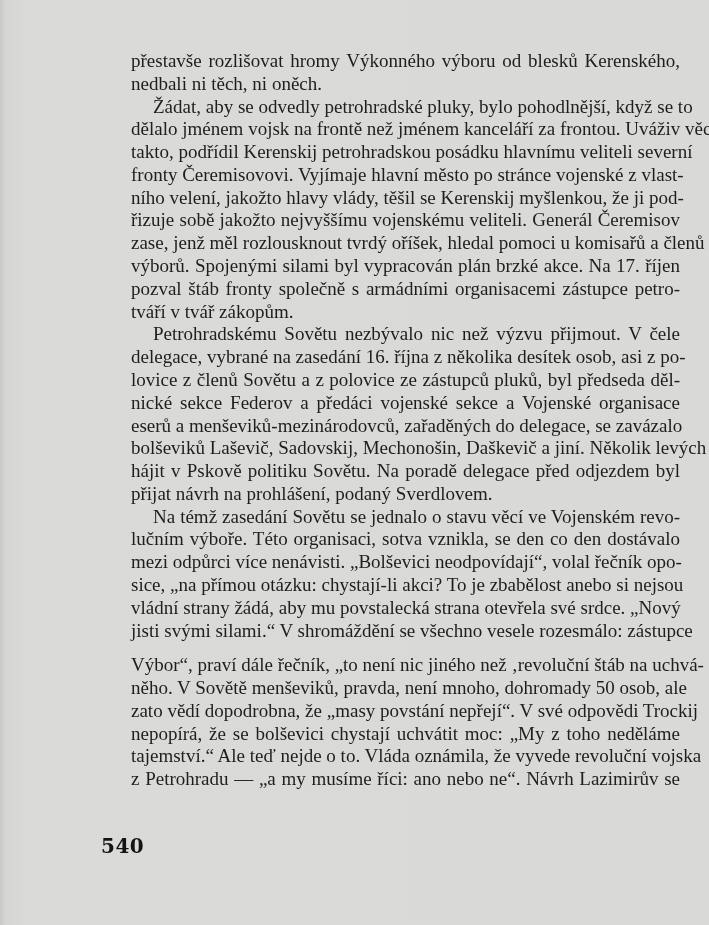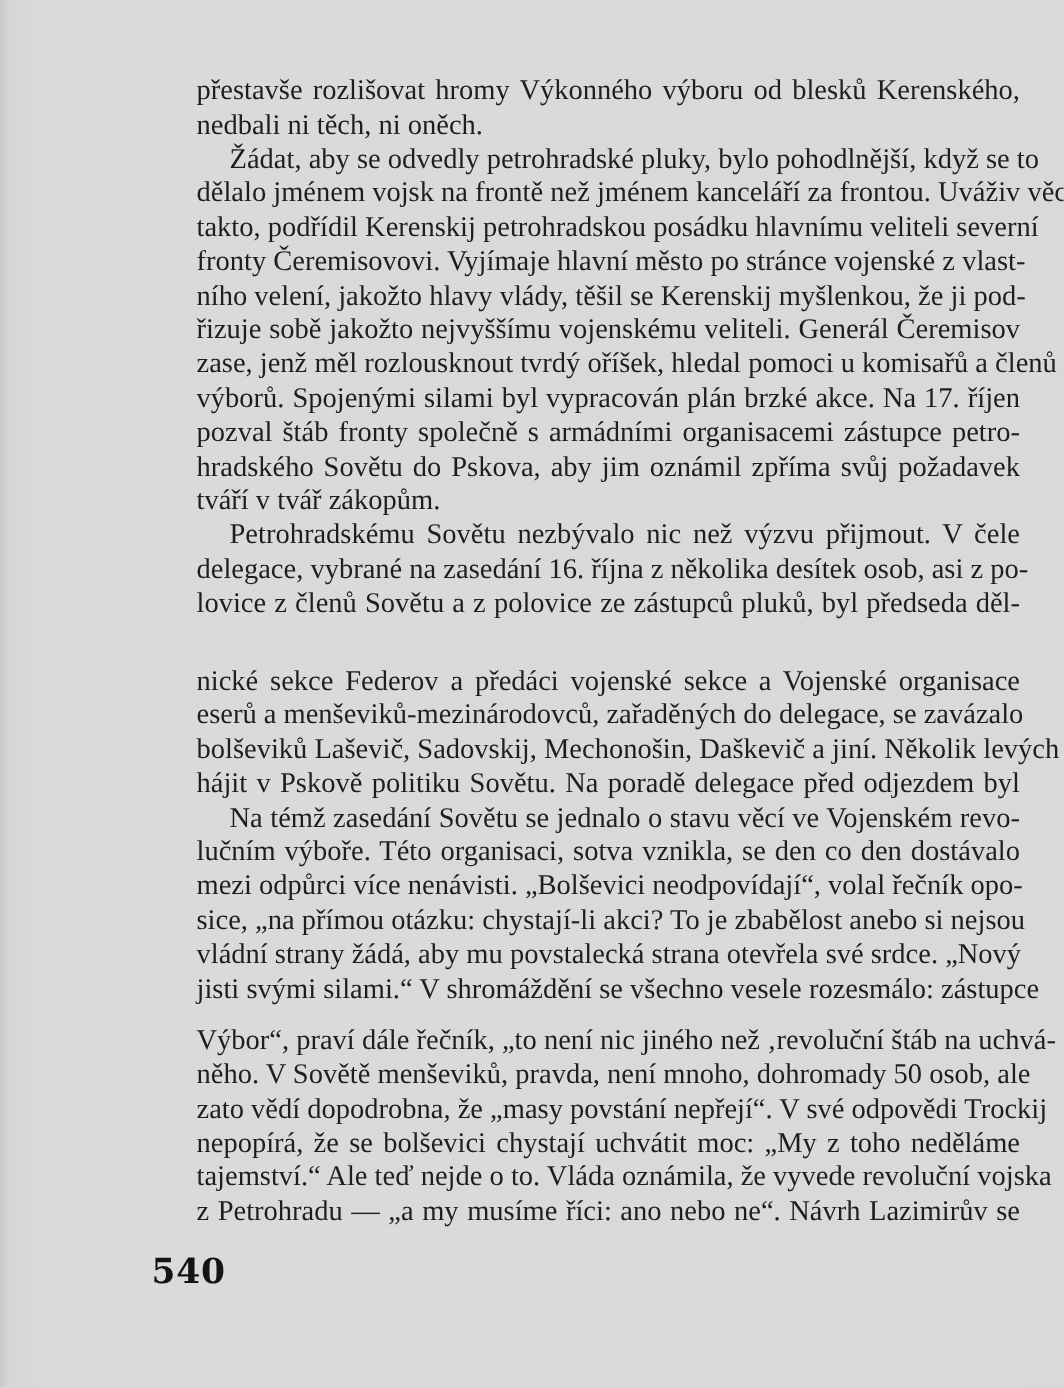--- a/index.html
+++ b/index.html
@@ -41,50 +41,50 @@
   }
   .line.indent {
     padding-left: 22px;
   }
   .page-number {
     position: absolute;
     left: 101px;
     top: 834px;
     font-family: "DejaVu Serif", "Liberation Serif", serif;
     font-weight: bold;
-    font-size: 23px;
+    font-size: 20px;
     color: #141414;
     letter-spacing: 0.5px;
   }
 </style>
 </head>
 <body>
 
 <div class="page">
   <div class="text-block">
     <span class="line" style="height: 22.79px; line-height: 22.79px;">přestavše rozlišovat hromy Výkonného výboru od blesků Kerenského,</span>
     <span class="line last" style="height: 22.79px; line-height: 22.79px;">nedbali ni těch, ni oněch.</span>
     <span class="line indent" style="height: 22.79px; line-height: 22.79px;">Žádat, aby se odvedly petrohradské pluky, bylo pohodlnější, když se to</span>
     <span class="line" style="height: 22.79px; line-height: 22.79px;">dělalo jménem vojsk na frontě než jménem kanceláří za frontou. Uváživ věc</span>
     <span class="line" style="height: 22.79px; line-height: 22.79px;">takto, podřídil Kerenskij petrohradskou posádku hlavnímu veliteli severní</span>
     <span class="line" style="height: 22.79px; line-height: 22.79px;">fronty Čeremisovovi. Vyjímaje hlavní město po stránce vojenské z vlast-</span>
     <span class="line" style="height: 22.79px; line-height: 22.79px;">ního velení, jakožto hlavy vlády, těšil se Kerenskij myšlenkou, že ji pod-</span>
     <span class="line" style="height: 22.79px; line-height: 22.79px;">řizuje sobě jakožto nejvyššímu vojenskému veliteli. Generál Čeremisov</span>
     <span class="line" style="height: 22.79px; line-height: 22.79px;">zase, jenž měl rozlousknout tvrdý oříšek, hledal pomoci u komisařů a členů</span>
     <span class="line" style="height: 22.79px; line-height: 22.79px;">výborů. Spojenými silami byl vypracován plán brzké akce. Na 17. říjen</span>
     <span class="line" style="height: 22.79px; line-height: 22.79px;">pozval štáb fronty společně s armádními organisacemi zástupce petro-</span>
-    <span class="line" style="height: 22.79px; line-height: 22.79px;">hradského Sovětu do Pskova, aby jim oznámil zpříma svůj požadavek</span>
     <span class="line last" style="height: 22.79px; line-height: 22.79px;">tváří v tvář zákopům.</span>
     <span class="line indent" style="height: 22.79px; line-height: 22.79px;">Petrohradskému Sovětu nezbývalo nic než výzvu přijmout. V čele</span>
     <span class="line" style="height: 22.79px; line-height: 22.79px;">delegace, vybrané na zasedání 16. října z několika desítek osob, asi z po-</span>
     <span class="line" style="height: 22.79px; line-height: 22.79px;">lovice z členů Sovětu a z polovice ze zástupců pluků, byl předseda děl-</span>
-    <span class="line" style="height: 22.79px; line-height: 22.79px; margin-top: 29px;">nické sekce Federov a předáci vojenské sekce a Vojenské organisace</span>
+    <span class="line" style="height: 22.79px; line-height: 22.79px;">nické sekce Federov a předáci vojenské sekce a Vojenské organisace</span>
     <span class="line" style="height: 22.79px; line-height: 22.79px;">eserů a menševiků-mezinárodovců, zařaděných do delegace, se zavázalo</span>
     <span class="line" style="height: 22.79px; line-height: 22.79px;">bolševiků Laševič, Sadovskij, Mechonošin, Daškevič a jiní. Několik levých</span>
     <span class="line" style="height: 22.79px; line-height: 22.79px;">hájit v Pskově politiku Sovětu. Na poradě delegace před odjezdem byl</span>
+    <span class="line last" style="height: 22.79px; line-height: 22.79px;">přijat návrh na prohlášení, podaný Sverdlovem.</span>
     <span class="line indent" style="height: 22.79px; line-height: 22.79px;">Na témž zasedání Sovětu se jednalo o stavu věcí ve Vojenském revo-</span>
     <span class="line" style="height: 22.79px; line-height: 22.79px;">lučním výboře. Této organisaci, sotva vznikla, se den co den dostávalo</span>
     <span class="line" style="height: 22.79px; line-height: 22.79px;">mezi odpůrci více nenávisti. „Bolševici neodpovídají“, volal řečník opo-</span>
     <span class="line" style="height: 22.79px; line-height: 22.79px;">sice, „na přímou otázku: chystají-li akci? To je zbabělost anebo si nejsou</span>
     <span class="line" style="height: 22.79px; line-height: 22.79px;">vládní strany žádá, aby mu povstalecká strana otevřela své srdce. „Nový</span>
     <span class="line" style="height: 22.79px; line-height: 22.79px;">jisti svými silami.“ V shromáždění se všechno vesele rozesmálo: zástupce</span>
     <span class="line" style="height: 22.79px; line-height: 22.79px; margin-top: 12px;">Výbor“, praví dále řečník, „to není nic jiného než ‚revoluční štáb na uchvá-</span>
     <span class="line" style="height: 22.79px; line-height: 22.79px;">něho. V Sovětě menševiků, pravda, není mnoho, dohromady 50 osob, ale</span>
     <span class="line" style="height: 22.79px; line-height: 22.79px;">zato vědí dopodrobna, že „masy povstání nepřejí“. V své odpovědi Trockij</span>
     <span class="line" style="height: 22.79px; line-height: 22.79px;">nepopírá, že se bolševici chystají uchvátit moc: „My z toho neděláme</span>

